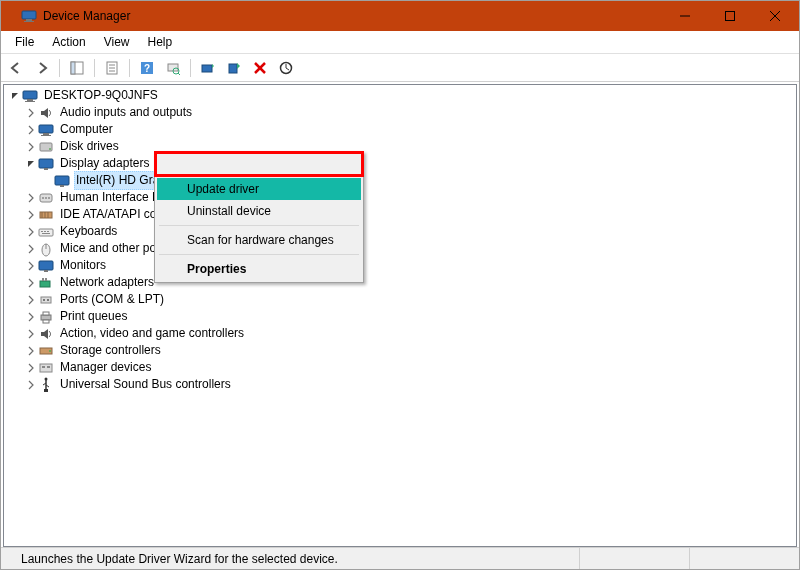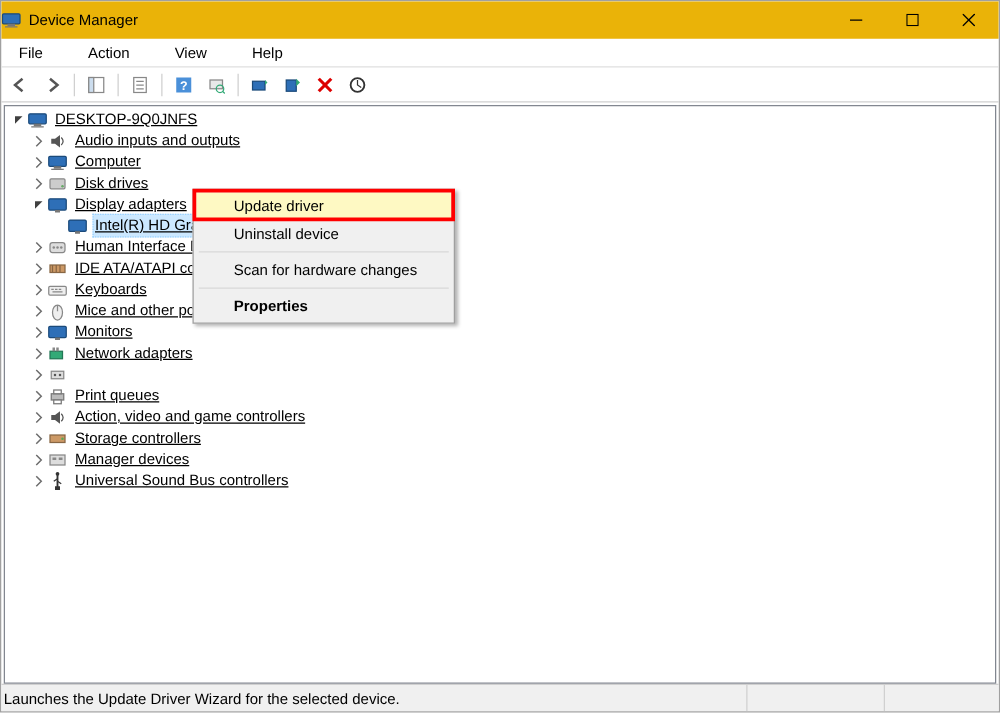--- a/index.html
+++ b/index.html
@@ -13,40 +13,40 @@
     height: 570px;
     overflow: hidden;
     border: 1px solid #a0a0a0;
     display: flex;
     flex-direction: column;
   }
   .titlebar {
     height: 30px;
     display: flex;
     align-items: center;
-    padding: 0 2px 0 0;
-    background: #eab308;
+    padding: 0 2px 0 20px;
+    background: #c2410c;
   }
   .titlebar .app-icon {
     width: 16px; height: 16px;
     margin-right: 6px;
     display: inline-block;
   }
   .titlebar .title { flex: 1; font-size: 12px; }
   .win-controls { display: flex; }
   .win-btn {
     width: 45px; height: 28px;
     display: flex; align-items: center; justify-content: center;
     font-size: 14px;
     color: #000;
   }
   .menubar {
     display: flex;
     padding: 2px 6px;
-    gap: 20px;
+    gap: 2px;
     border-bottom: 1px solid #e0e0e0;
   }
   .menubar .menu-item {
     padding: 2px 8px;
   }
   .toolbar {
     display: flex;
     align-items: center;
     padding: 2px 4px;
     gap: 4px;
@@ -63,21 +63,20 @@
     flex: 1;
     border: 1px solid #828790;
     margin: 2px 2px 0 2px;
     overflow: auto;
     position: relative;
     background: #fff;
   }
   .tree {
     padding: 2px 4px;
     line-height: 17px;
-    text-decoration: underline;
   }
   .tree-row {
     display: flex;
     align-items: center;
     height: 17px;
     white-space: nowrap;
   }
   .tree-row .exp {
     width: 14px; height: 14px;
     display: inline-flex; align-items: center; justify-content: center;
@@ -111,21 +110,22 @@
     padding: 2px;
     font-size: 12px;
   }
   .cm-item {
     padding: 4px 20px 4px 30px;
     height: 22px;
     display: flex;
     align-items: center;
   }
   .cm-item.highlighted {
-    background: #fef9c3;
+    background: #14b8a6;
+    margin-top: 24px;
   }
   .cm-item.bold { font-weight: bold; }
   .cm-sep {
     height: 1px;
     background: #d7d7d7;
     margin: 3px 2px;
   }
   .cm-outline {
     position: absolute;
     left: 150px;
@@ -134,21 +134,21 @@
     height: 26px;
     border: 3px solid #ff0000;
     pointer-events: none;
     z-index: 10;
   }
   .statusbar {
     height: 22px;
     border-top: 1px solid #d0d0d0;
     display: flex;
     align-items: center;
-    padding: 0 2px;
+    padding: 0 20px;
     font-size: 12px;
     background: #f0f0f0;
   }
   .status-seg { border-left: 1px solid #d0d0d0; height: 100%; }
   .status-seg.a { width: 110px; margin-left: auto; }
   .status-seg.b { width: 90px; }
   
   svg { display: block; }
 </style>
 </head>
@@ -440,20 +440,21 @@
             <path d="M3 1 L7 5 L3 9" fill="none" stroke="#6d6d6d" stroke-width="1.2"></path>
           </svg>
         </span>
         <span class="icon">
           <svg width="16" height="16">
             <rect x="3" y="5" width="10" height="6" fill="#ddd" stroke="#888"></rect>
             <circle cx="6" cy="8" r="1" fill="#555"></circle>
             <circle cx="10" cy="8" r="1" fill="#555"></circle>
           </svg>
         </span>
+        <span class="label">Ports (COM &amp; LPT)</span>
       </div>
       <div class="tree-row indent-1">
         <span class="exp">
           <svg width="10" height="10">
             <path d="M3 1 L7 5 L3 9" fill="none" stroke="#6d6d6d" stroke-width="1.2"></path>
           </svg>
         </span>
         <span class="icon">
           <svg width="16" height="16">
             <rect x="3" y="6" width="10" height="5" fill="#bbb" stroke="#777"></rect>

